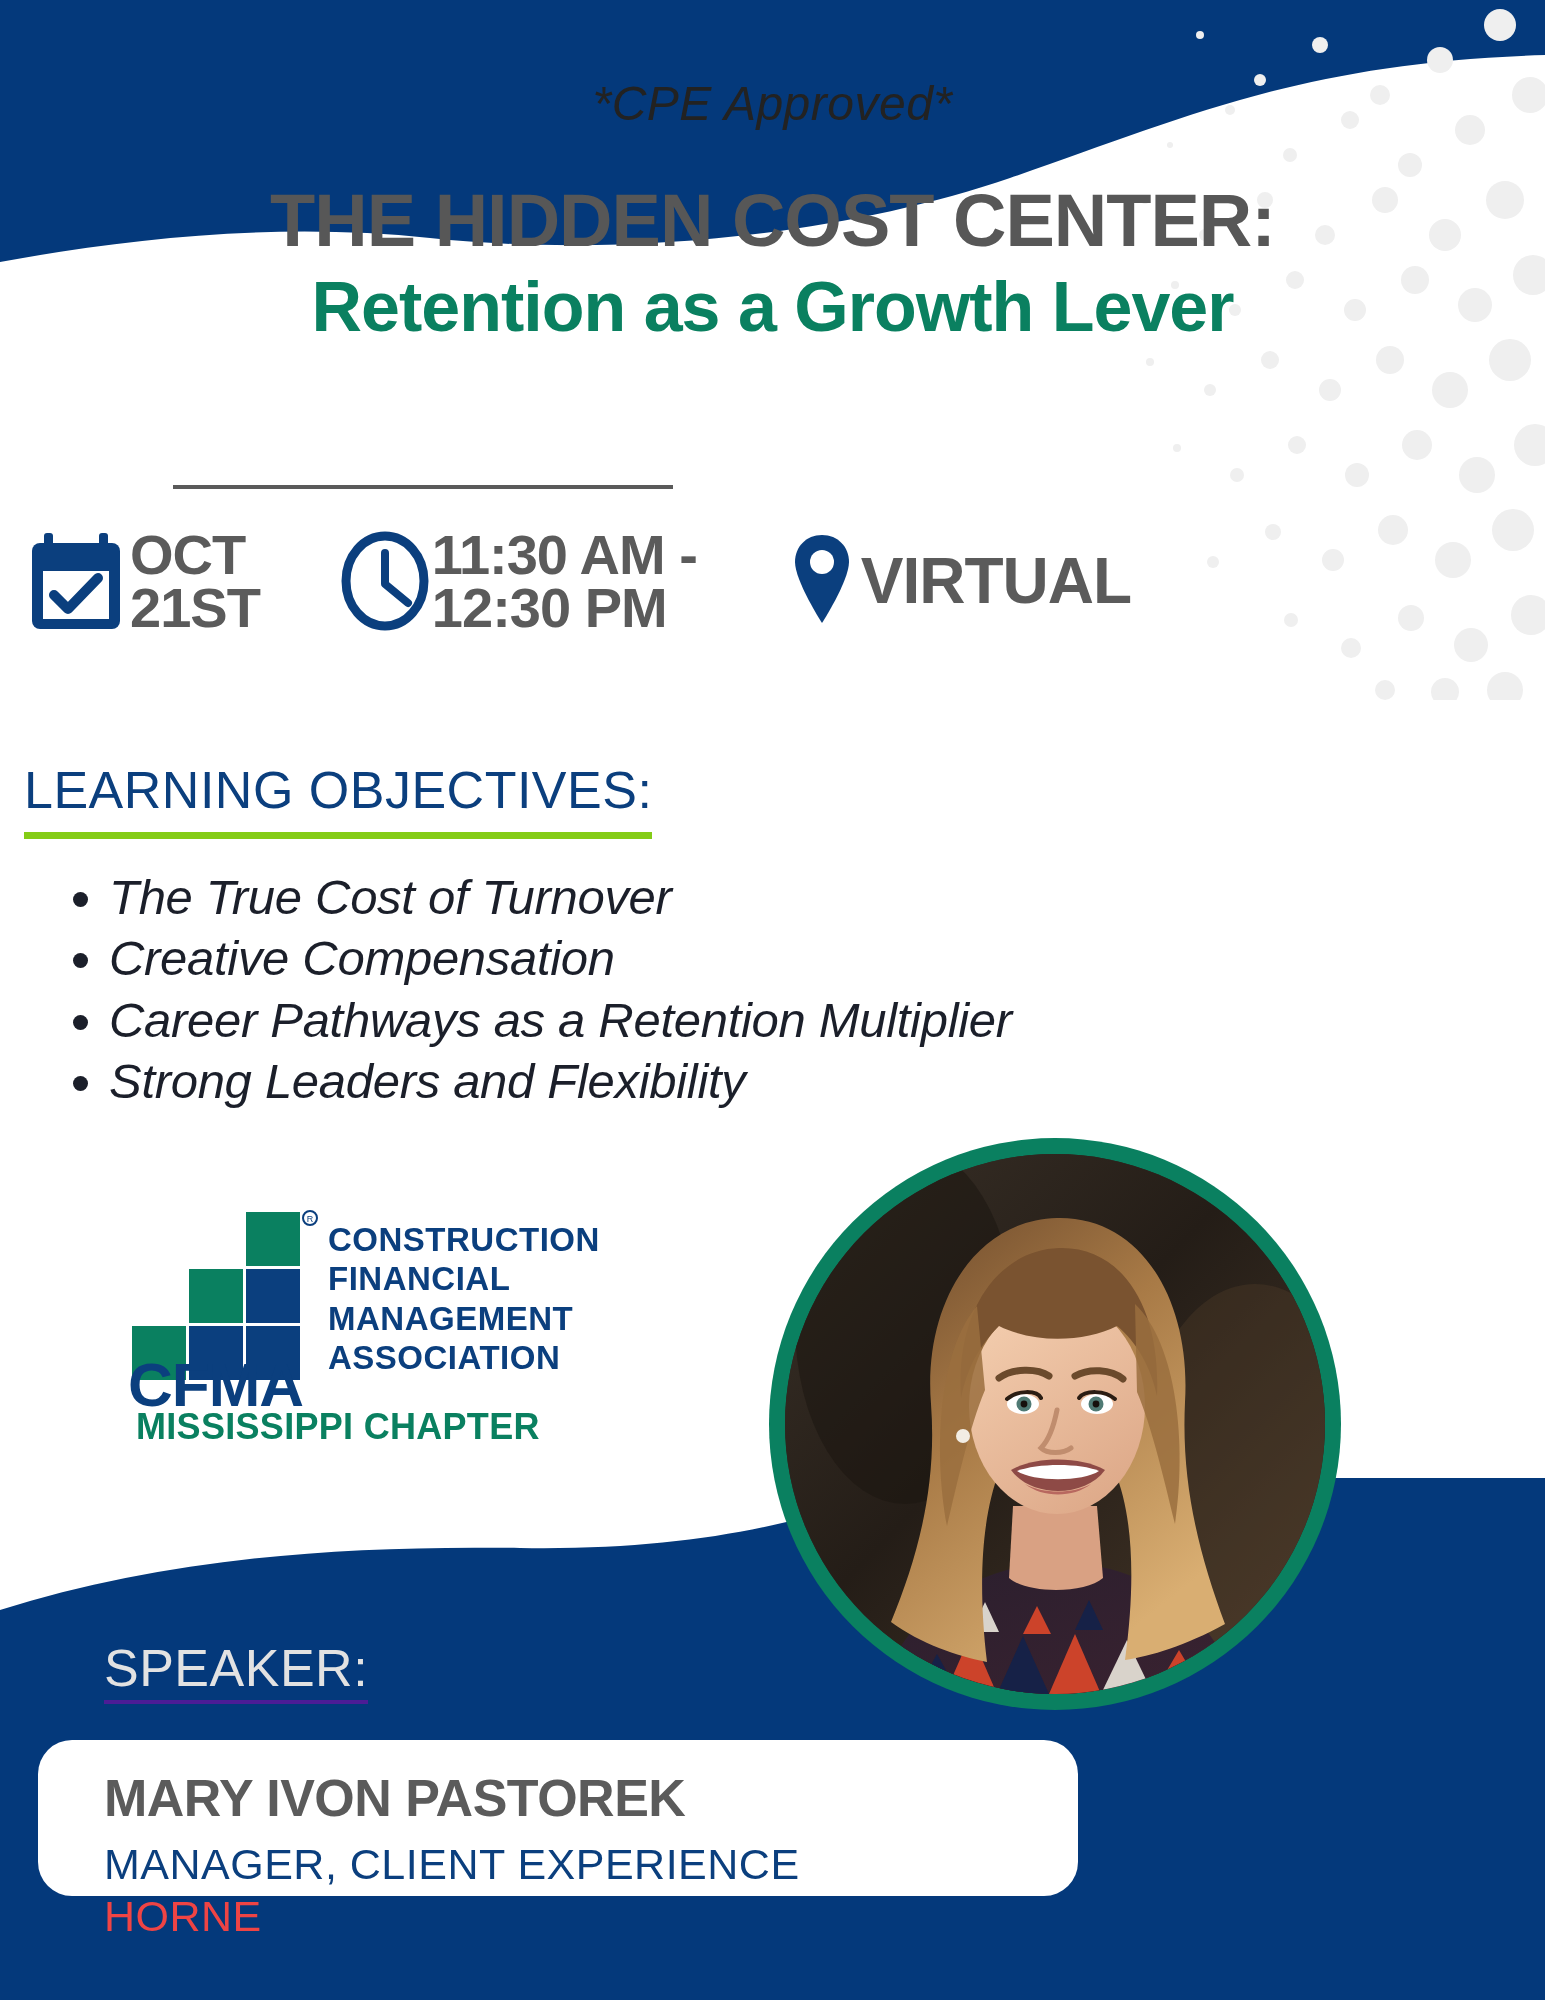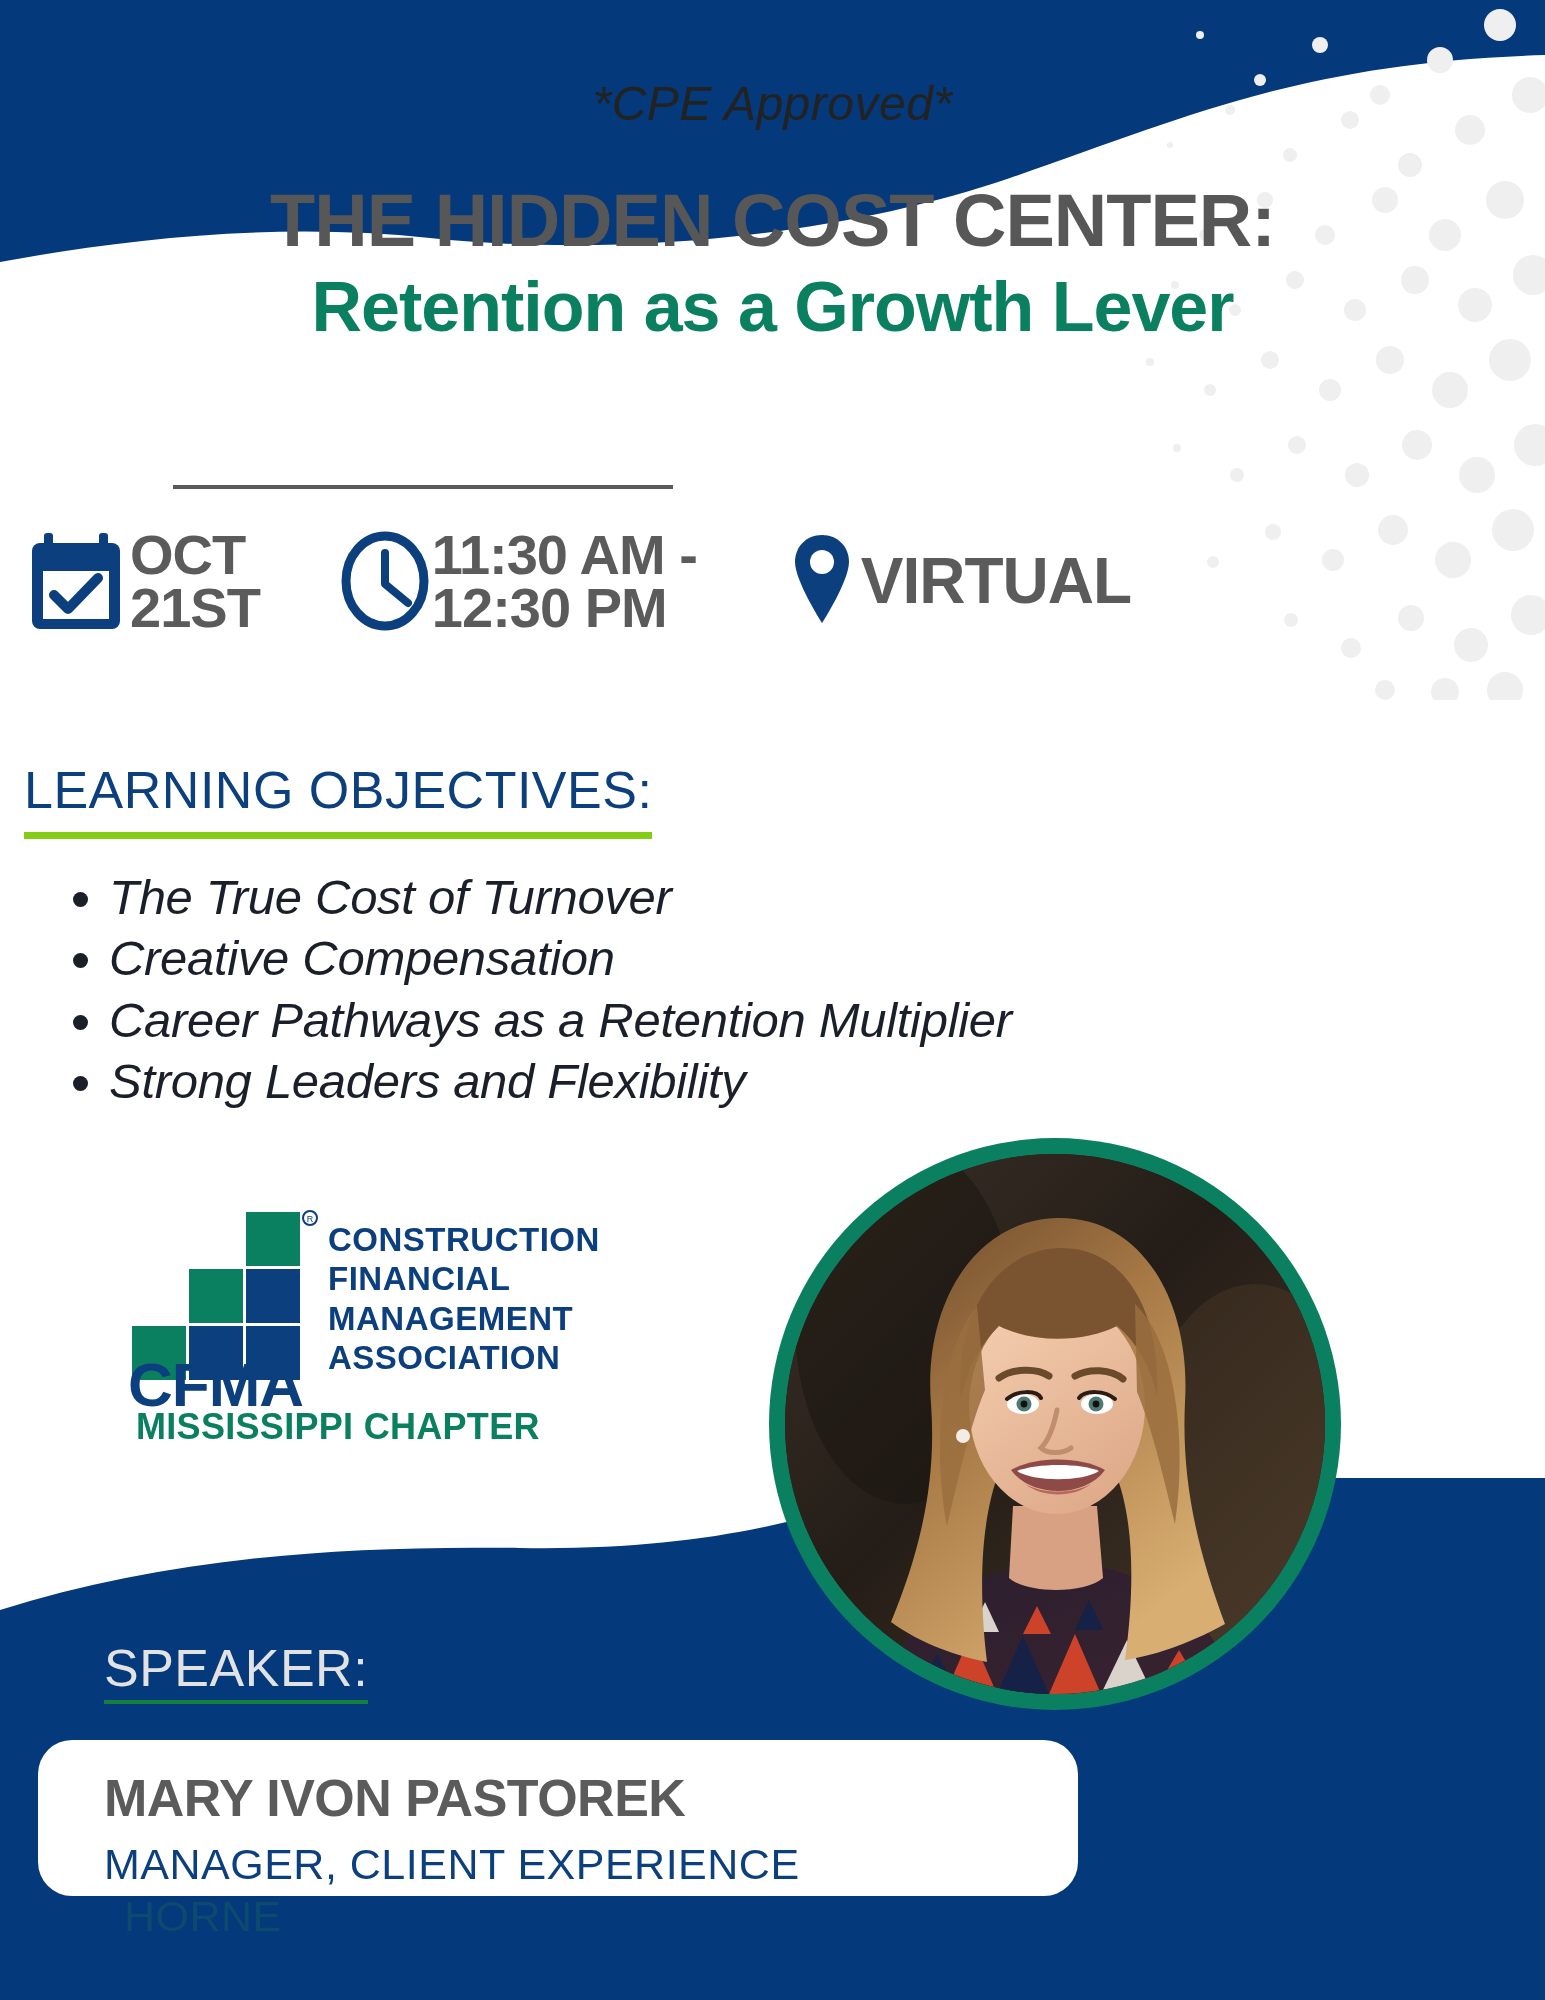--- a/index.html
+++ b/index.html
@@ -209,21 +209,21 @@
   .portrait-svg { display: block; }
 
   
   .speaker-label {
     position: absolute;
     top: 1638px;
     left: 104px;
     font-size: 52px;
     color: #e2e2e2;
     letter-spacing: 0.5px;
-    border-bottom: 4px solid #15803d;
+    border-bottom: 4px solid #4c1d95;
     padding-bottom: 2px;
     display: inline-block;
     z-index: 5;
   }
   .speaker-card {
     position: absolute;
     top: 1740px;
     left: 38px;
     width: 1040px;
     height: 156px;
@@ -247,23 +247,22 @@
     font-size: 43px;
     color: #0b3f7e;
     letter-spacing: 0.5px;
     line-height: 1.25;
   }
   .speaker-org {
     position: absolute;
     top: 152px;
     left: 66px;
     font-size: 43px;
-    color: #0c4a6e;
+    color: #ef4444;
     letter-spacing: 0.5px;
-    margin-left: 20px;
   }
 </style>
 </head>
 <body>
 
 <div id="poster">
 
   <svg class="bg-layer" viewBox="0 0 1545 2000" preserveAspectRatio="none">
 
     <path d="M0,0 L1545,0 L1545,55

